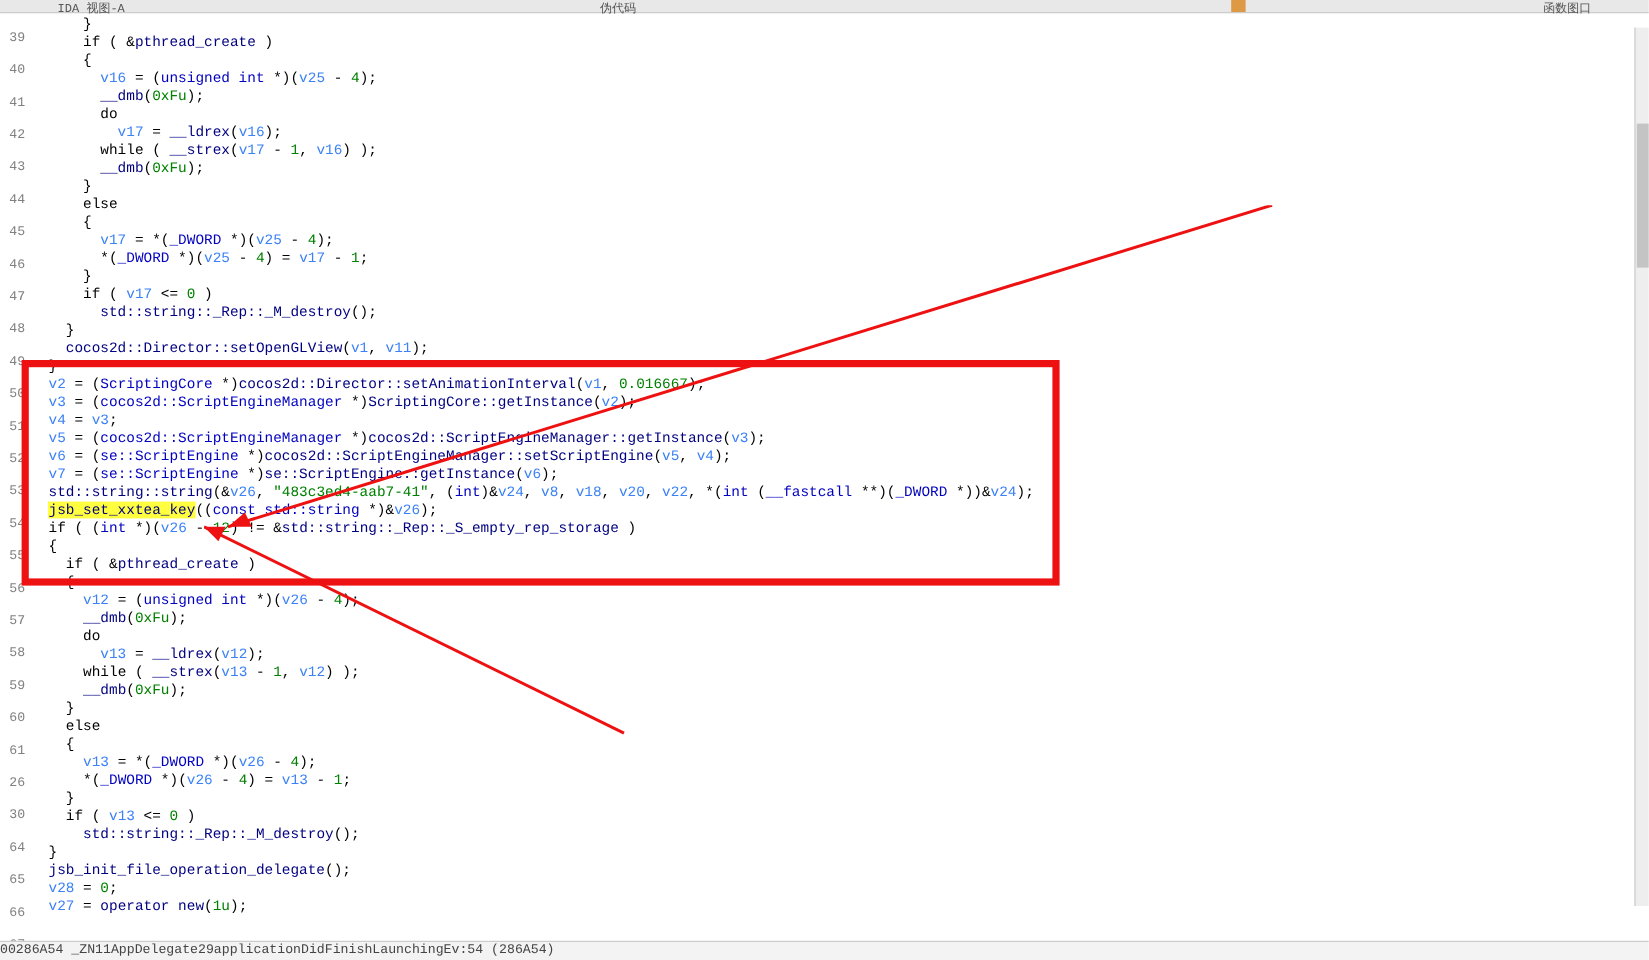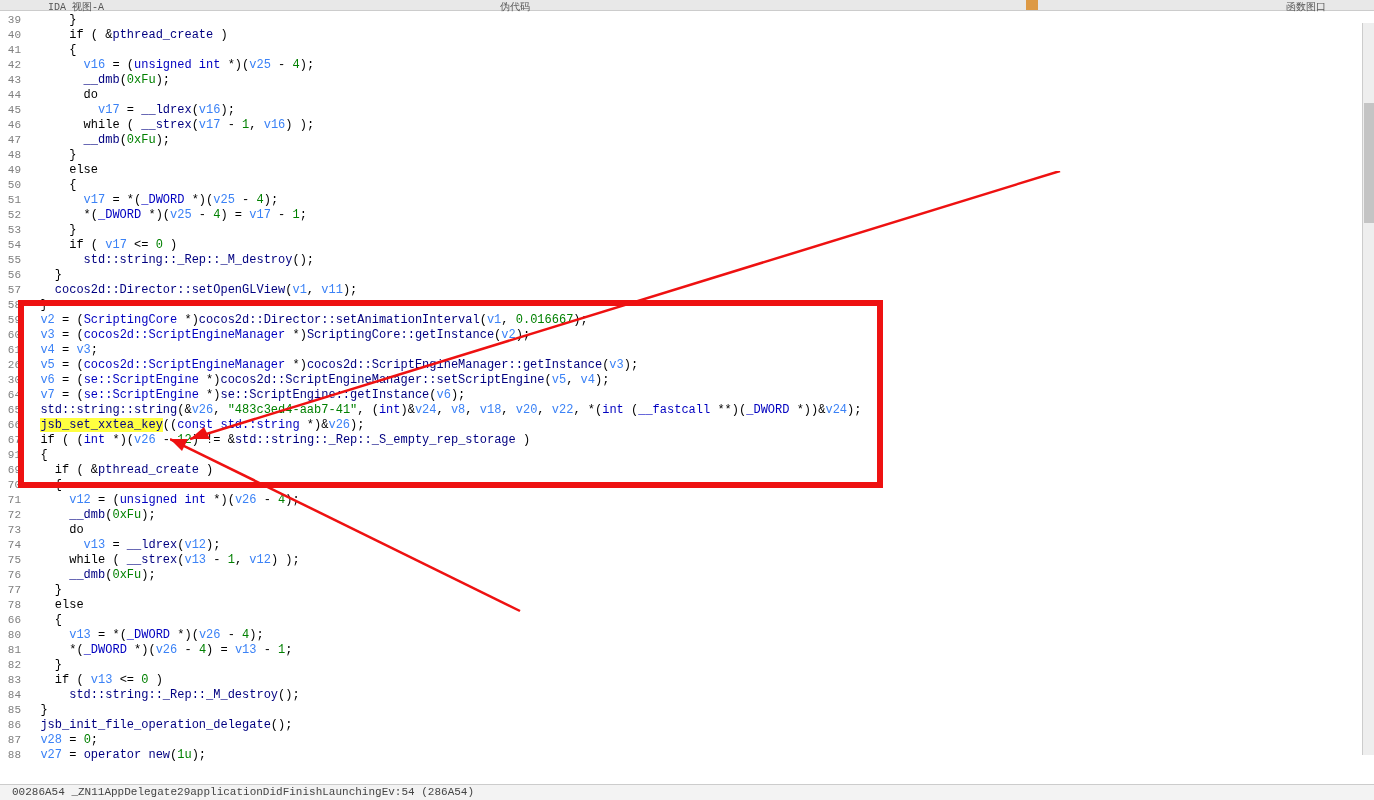--- a/index.html
+++ b/index.html
@@ -2,33 +2,33 @@
 <html><head>
 <meta charset="utf-8">
 <style>
   * { margin:0; padding:0; box-sizing:border-box; }
   body { font-family: Consolas, "Courier New", monospace; font-size:12px; background:#fff; width:1374px; height:800px; overflow:hidden; position:relative; }
   .topbar { height:11px; background:#e8e8e8; border-bottom:1px solid #ccc; display:flex; }
   .topbar .tab { padding:0 48px; font-size:10px; color:#555; }
   .topbar .closebtn { width:12px; height:10px; background:#d94; display:inline-block; margin-left:auto; margin-right:200px; }
   .main { position:relative; height:760px; }
   .gutter { position:absolute; left:0; top:0; width:24px; padding-top:2px; }
-  .gutter div { height:15px; line-height:15px; text-align:right; padding-right:3px; color:#808080; font-size:11px; }
+  .gutter div { height:15px; line-height:15px; text-align:right; padding-right:3px; color:#808080; font-size:11px;margin-top:12px; }
   .code { position:absolute; left:26px; top:2px; right:12px; white-space:pre; }
   .code .ln { height:15px; line-height:15px; font-size:12px; }
   .kw { color:#000000; }
   .ty { color:#0000c0; }
   .fn { color:#000080; }
   .var { color:#3b82f6; }
   .str { color:#008000; }
   .num { color:#008000; }
   .hl { background:#ffff40; }
   .scroll { position:absolute; right:0; top:12px; bottom:16px; width:12px; background:#eee; border-left:1px solid #ccc; }
   .scroll .thumb { position:absolute; top:80px; width:10px; left:1px; height:120px; background:#c4c4c4; }
-  .statusbar { position:absolute; bottom:0; left:0; right:0; height:16px; background:#f3f3f3; border-top:1px solid #ccc; padding:1px 12px; font-size:11px; color:#444; }
+  .statusbar { position:absolute; bottom:0; left:0; right:0; height:16px; background:#f3f3f3; border-top:1px solid #ccc; padding:1px 0; font-size:11px; color:#444; }
   .redbox { position:absolute; border:6px solid #e11; pointer-events:none; }
   .arrow { position:absolute; pointer-events:none; }
 </style>
 </head>
 <body>
 
 <div class="topbar">
   <span class="tab">IDA 视图-A</span>
   <span class="tab" style="margin-left:300px">伪代码</span>
   <span class="closebtn"></span>

